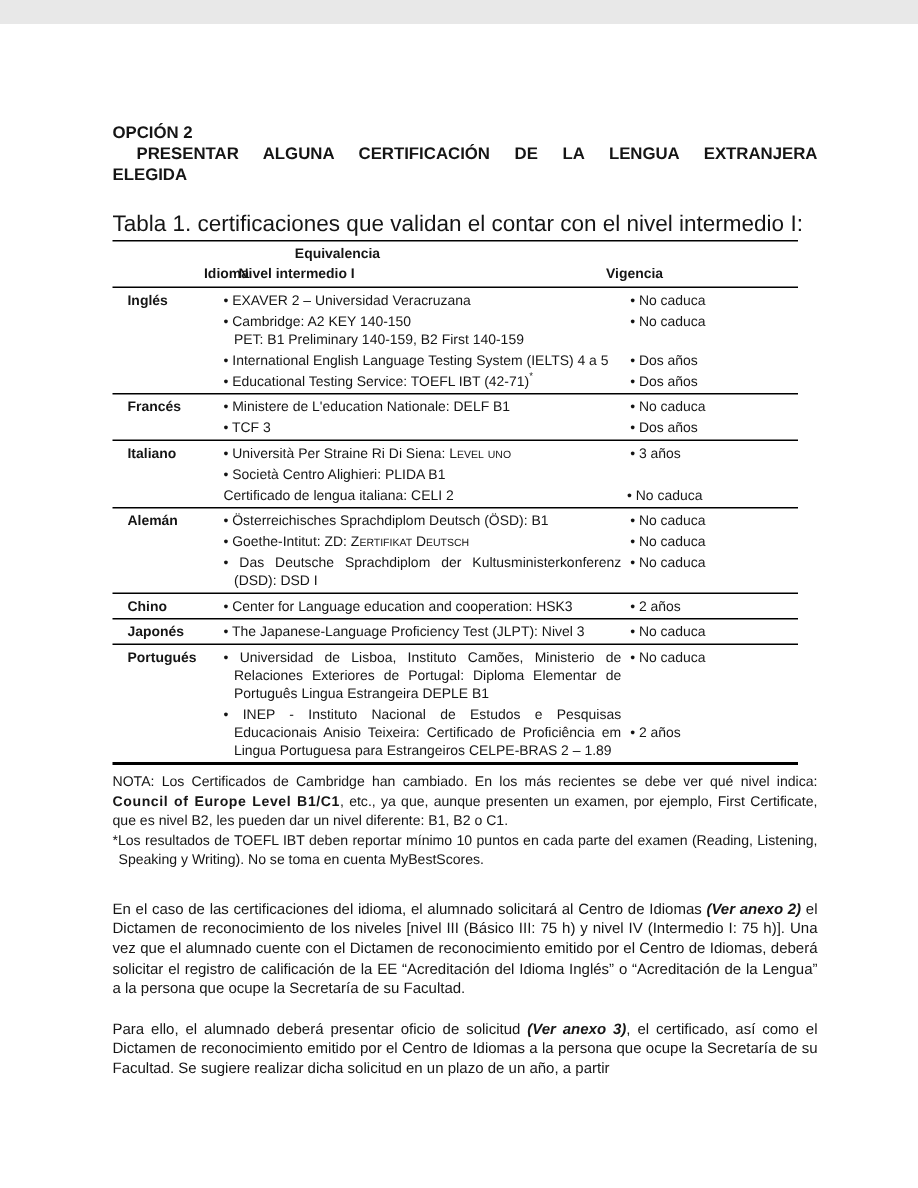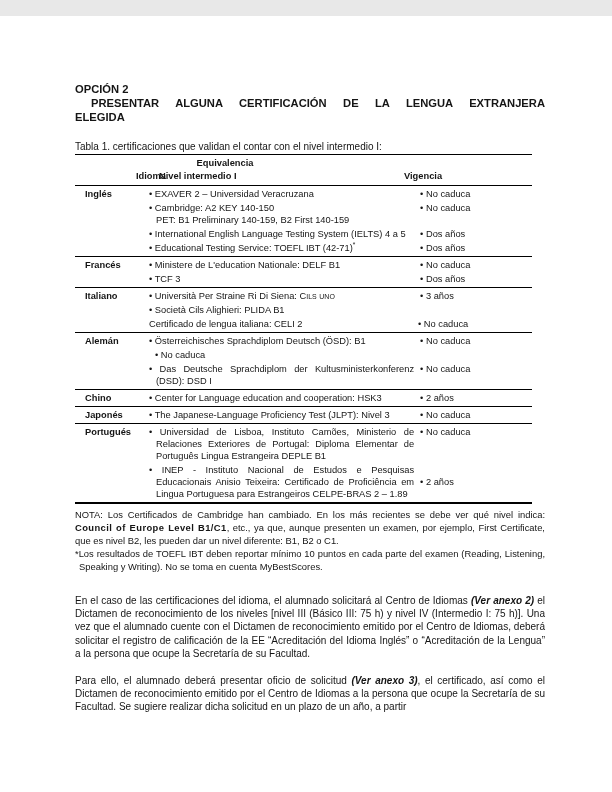--- a/index.html
+++ b/index.html
@@ -8,21 +8,21 @@
     font-family:"Liberation Sans", sans-serif; color:#151515; margin:16px auto;
     overflow:hidden;
   }
   .content { position:absolute; left:75px; top:66px; width:470px; }
 
   
   .title { font-weight:bold; font-size:11.2px; line-height:14px; }
   .title-just { text-align:justify; text-align-last:justify;padding-left:16px; }
 
   
-  .caption { font-size:10px; margin-top:17px; margin-bottom:2px; }
+  .caption { font-size:15px; margin-top:17px; margin-bottom:2px; }
 
   
   .tbl { width:457px; border-top:1.6px solid #000; border-bottom:2.2px solid #000;
          font-size:9.3px; line-height:12px; }
   .t-head { border-bottom:1.6px solid #000; padding:2px 0 2px; }
   .equiv { width:300px; text-align:center; font-weight:bold; margin-bottom:1px; }
   .head-cols { position:relative; height:13px; font-weight:bold; }
   .h-idioma { position:absolute; left:33px;padding-left:28px; }
   .h-nivel  { position:absolute; left:84px; }
   .h-vig    { position:absolute; left:329px; }
@@ -106,41 +106,42 @@
               <div class="item">
                 <div class="item-text hang">• TCF 3</div>
                 <div class="item-vig">• Dos años</div>
               </div>
             </div>
           </div>
           <div class="t-row">
             <div class="c-lang">Italiano</div>
             <div class="c-items">
               <div class="item">
-                <div class="item-text hang">• Università Per Straine Ri Di Siena: <span class="caps">Cils uno</span></div>
+                <div class="item-text hang">• Università Per Straine Ri Di Siena: <span class="caps">Level uno</span></div>
                 <div class="item-vig">• 3 años</div>
               </div>
               <div class="item">
-                <div class="item-text hang">• Società Cils Alighieri: PLIDA B1</div>
+                <div class="item-text hang">• Società Centro Alighieri: PLIDA B1</div>
                 <div class="item-vig"></div>
               </div>
               <div class="item">
                 <div class="item-text">Certificado de lengua italiana: CELI 2</div>
                 <div class="item-vig">• No caduca</div>
               </div>
             </div>
           </div>
           <div class="t-row">
             <div class="c-lang">Alemán</div>
             <div class="c-items">
               <div class="item">
                 <div class="item-text hang">• Österreichisches Sprachdiplom Deutsch (ÖSD): B1</div>
                 <div class="item-vig">• No caduca</div>
               </div>
               <div class="item">
+                <div class="item-text hang">• Goethe-Intitut: ZD: <span class="caps">Zertifikat Deutsch</span></div>
                 <div class="item-vig">• No caduca</div>
               </div>
               <div class="item">
                 <div class="item-text hang">• Das Deutsche Sprachdiplom der Kultusministerkonferenz (DSD): DSD I</div>
                 <div class="item-vig">• No caduca</div>
               </div>
             </div>
           </div>
           <div class="t-row">
             <div class="c-lang">Chino</div>

